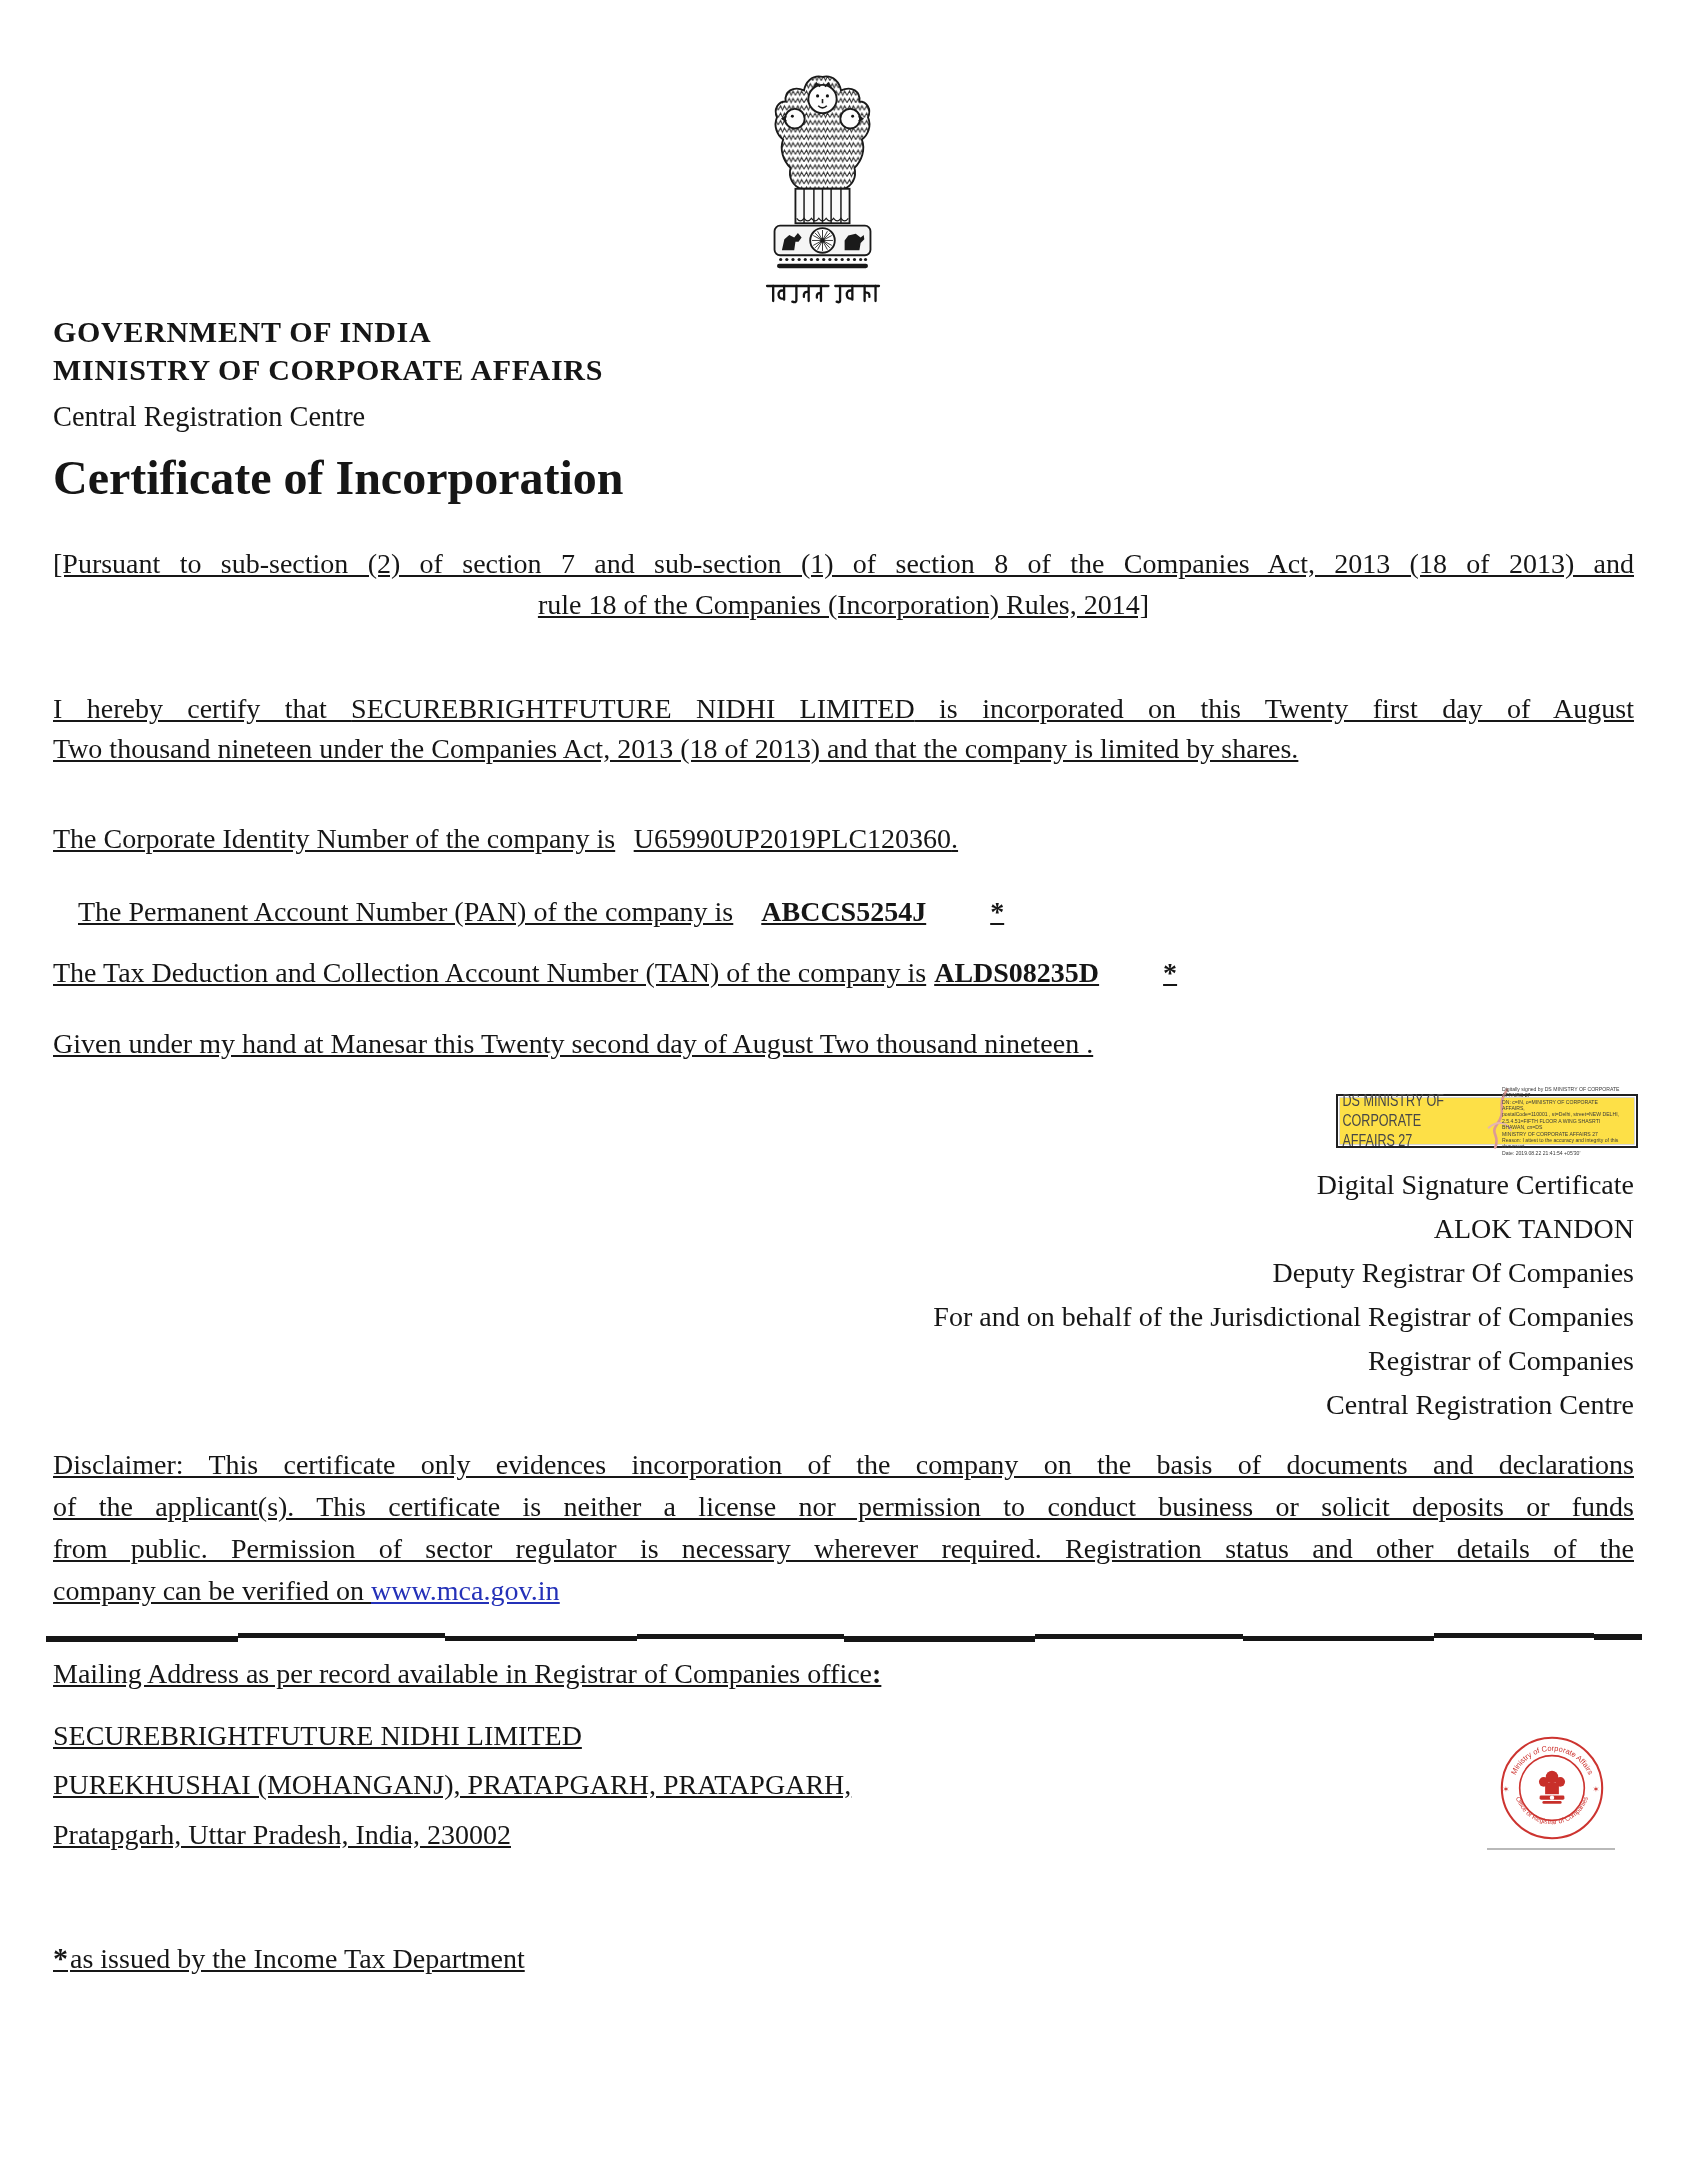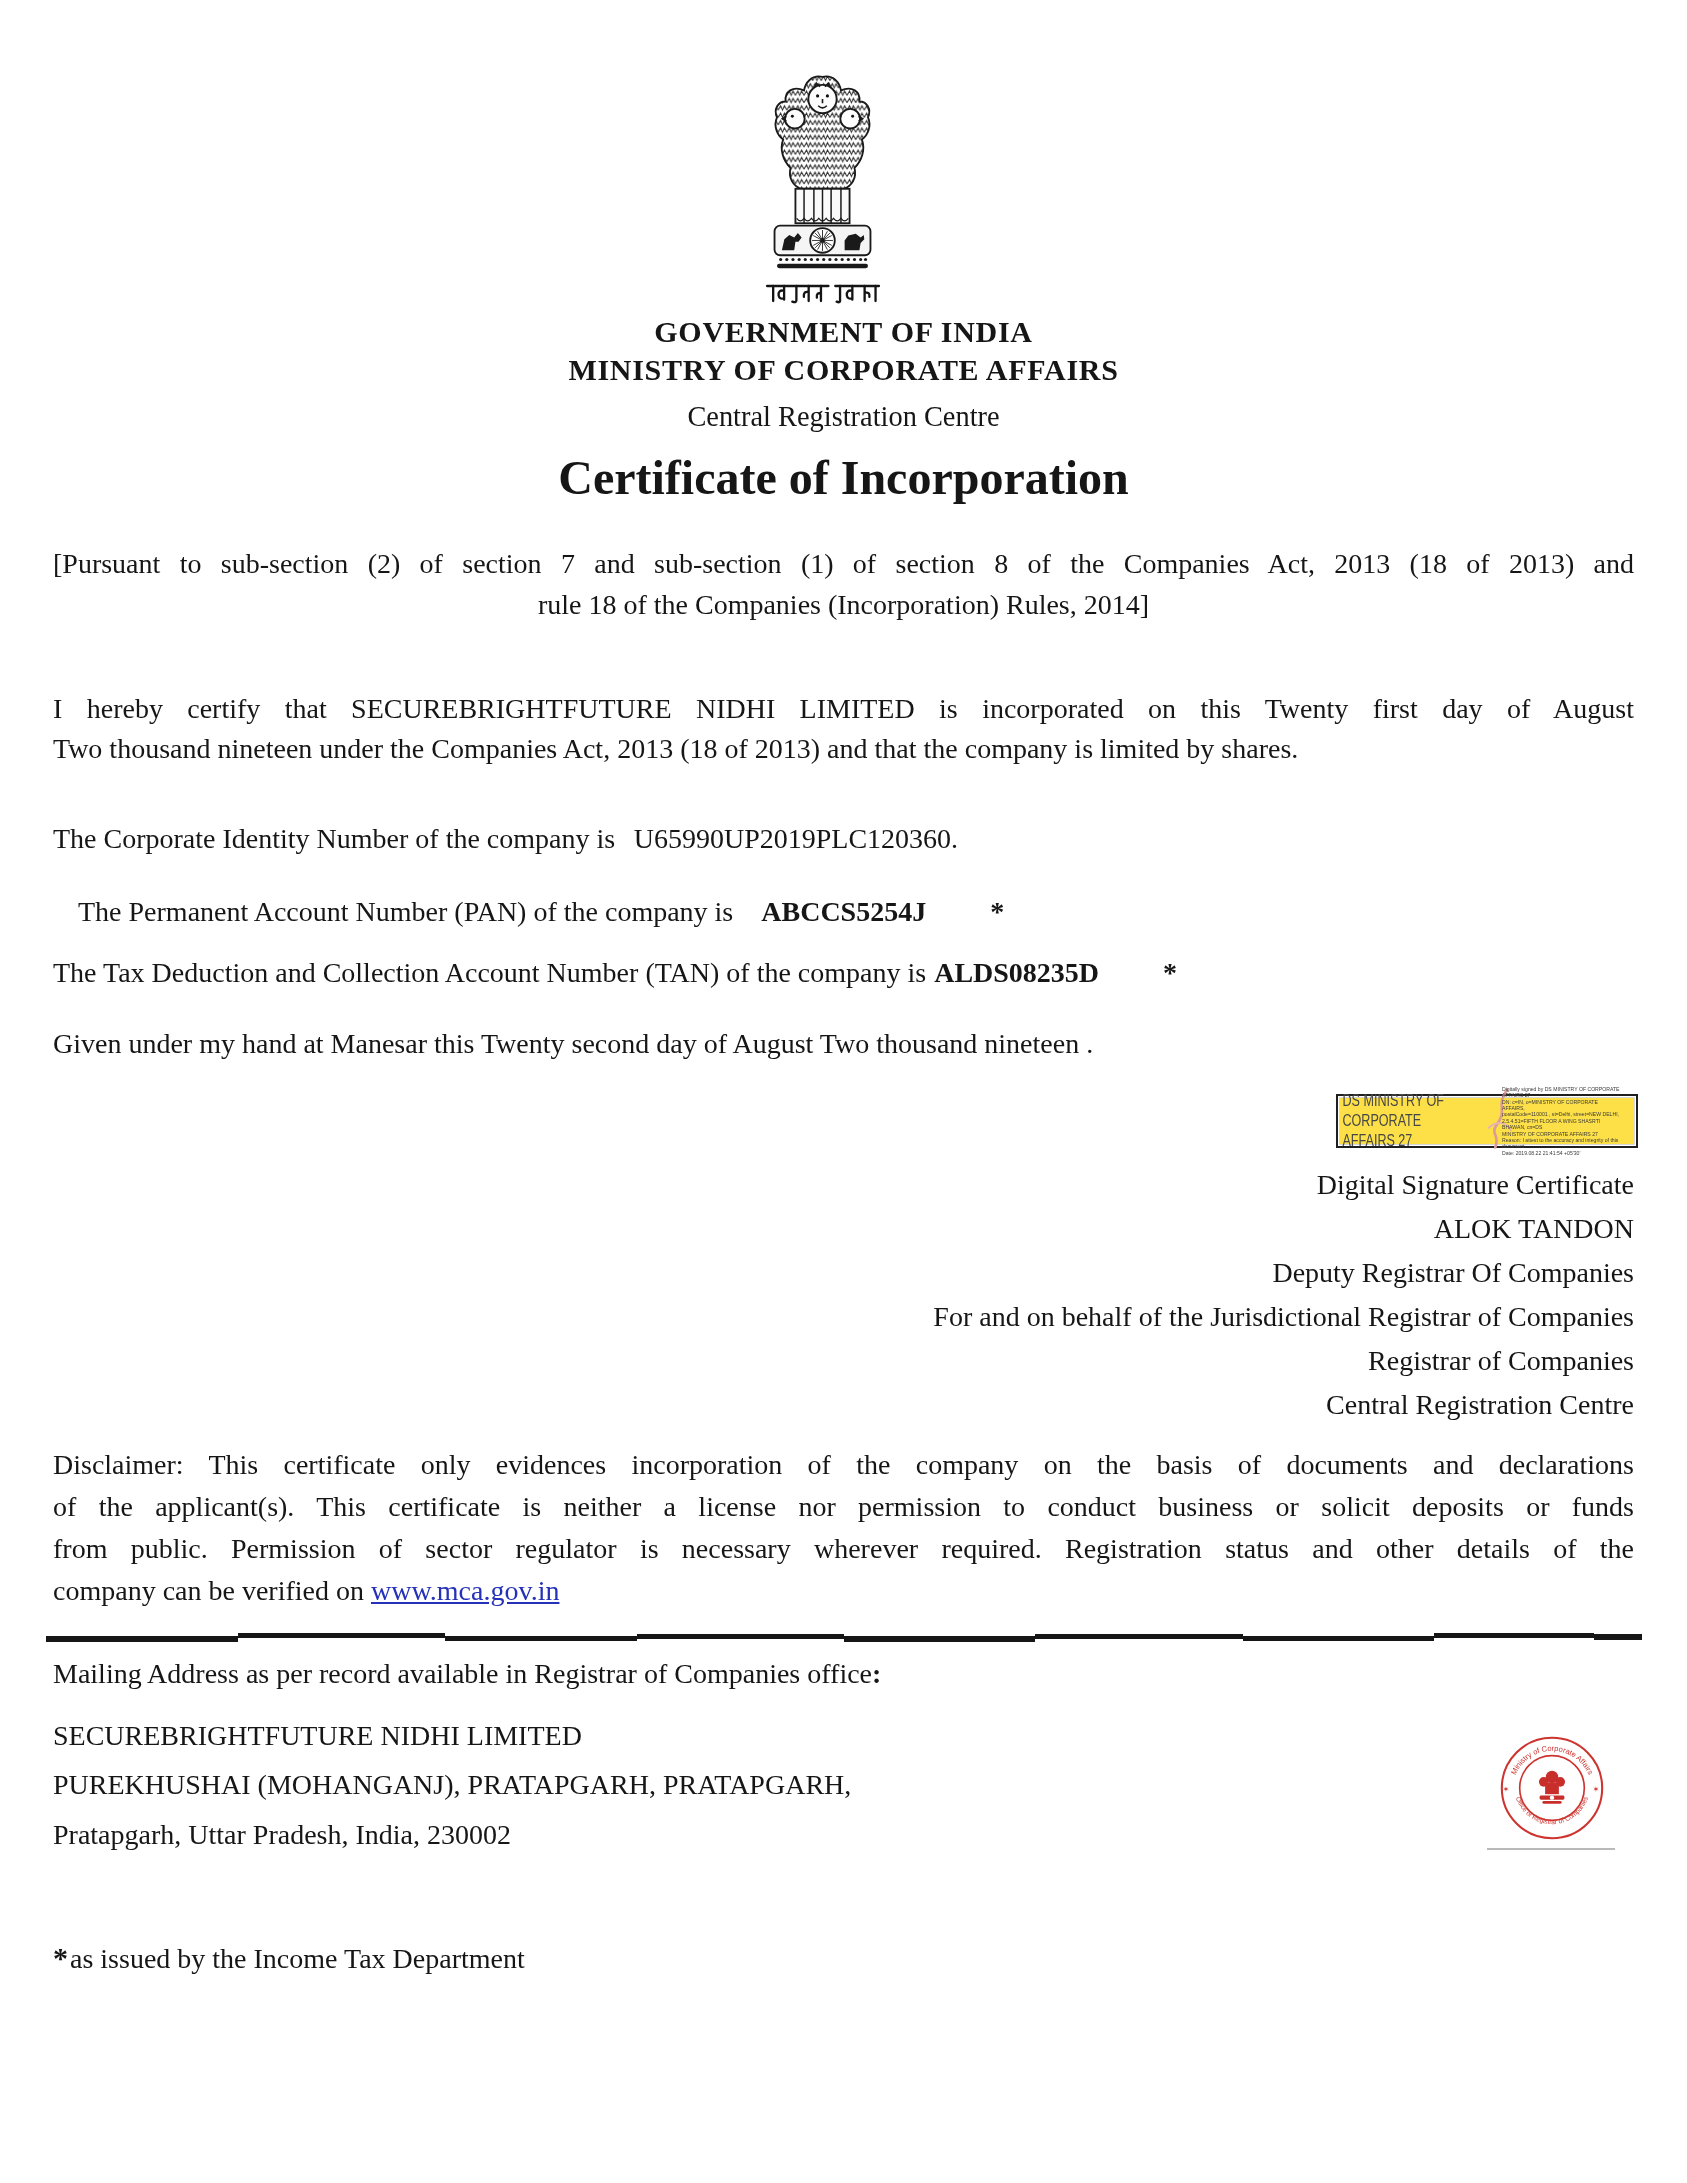--- a/index.html
+++ b/index.html
@@ -1,22 +1,22 @@
 <!DOCTYPE html>
 <html style="font-size:10.6px"><head>
 <meta charset="utf-8">
 <style>
   html,body{margin:0;padding:0;background:#ffffff;}
   .page{
     position:relative;width:1687px;height:2183px;background:#fff;overflow:hidden;
     font-family:"Liberation Serif","DejaVu Serif",serif;color:#161616;
   }
   .abs{position:absolute;}
-  .center{left:53px;right:53px;text-align:center;}
-  .full{left:53px;right:53px;}
+  .center{left:53px;right:53px;}
+  .full{left:53px;right:53px;text-decoration:underline;}
   .right{left:53px;right:53px;text-align:right;}
   .jline{text-align:justify;text-align-last:justify;-moz-text-align-last:justify;text-justify:inter-word;}
   .b{font-weight:bold;}
   .body-line{font-size:28px;line-height:40px;}
 
   .hdr-gov{top:315px;font-size:30px;font-weight:bold;letter-spacing:0.7px;}
   .hdr-min{top:353px;font-size:30px;font-weight:bold;letter-spacing:0.7px;}
   .hdr-crc{top:401px;font-size:28.4px;}
   .doc-title{top:450px;font-size:48px;font-weight:bold;}
 

